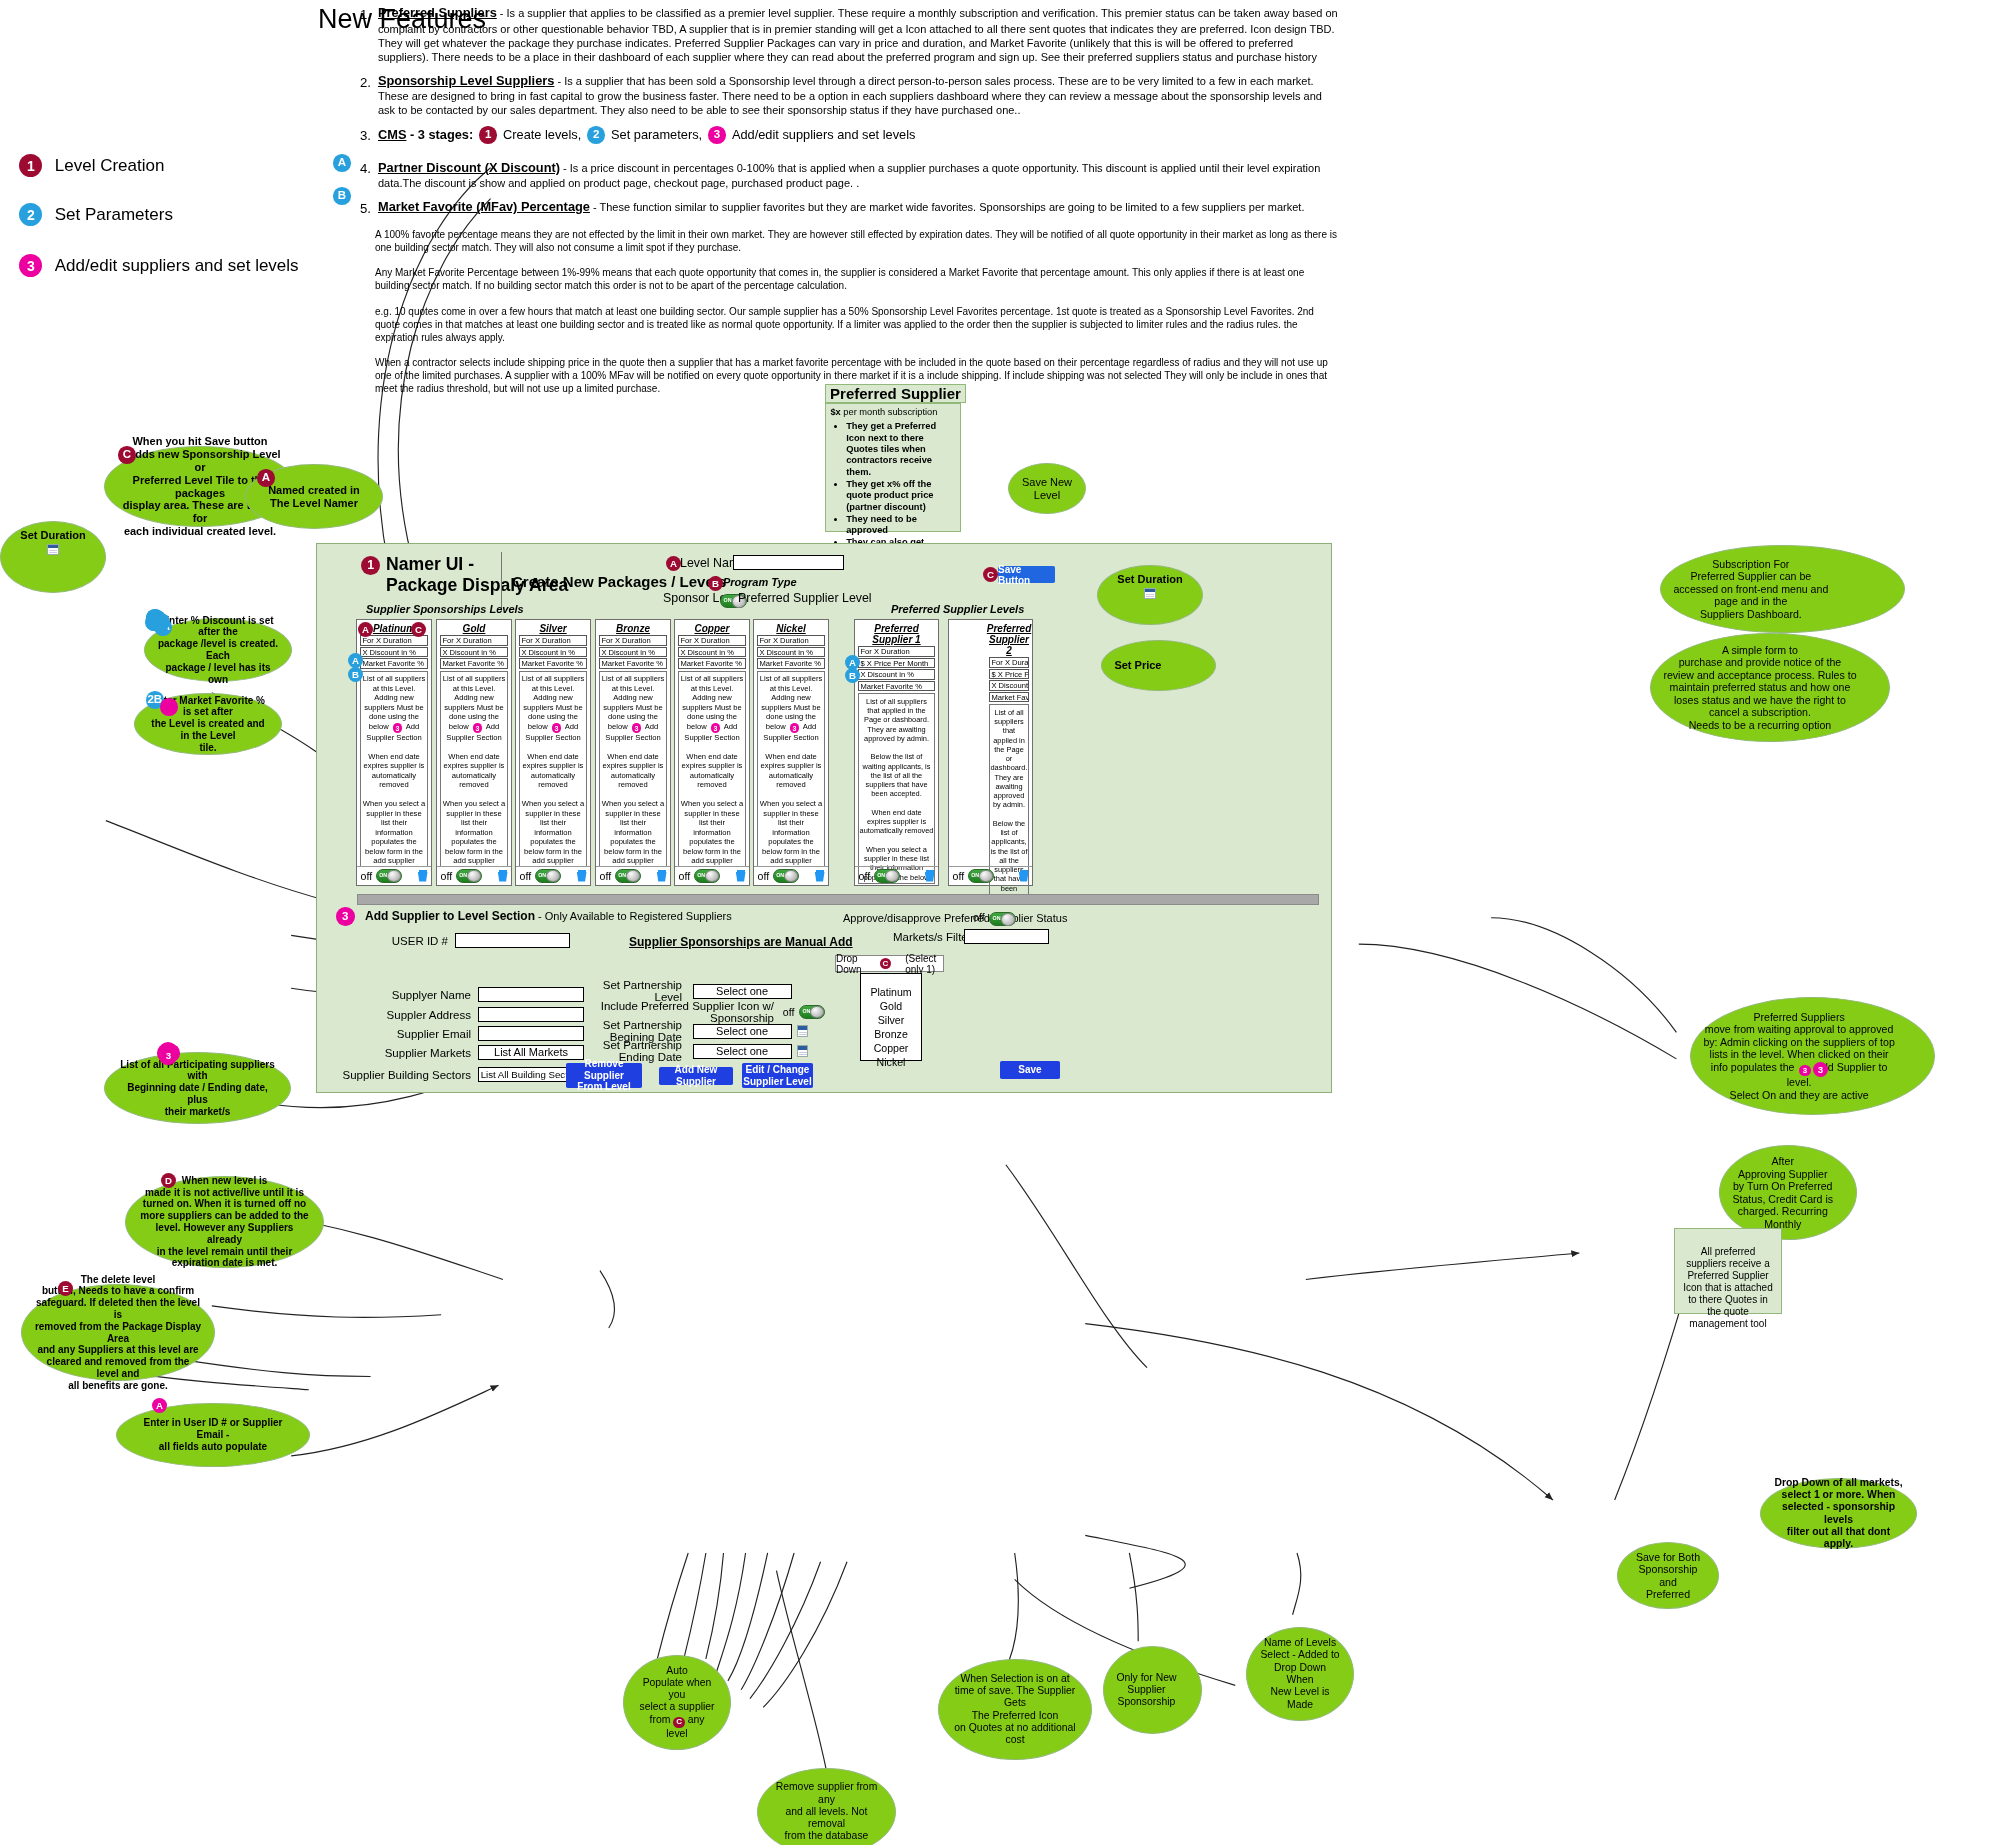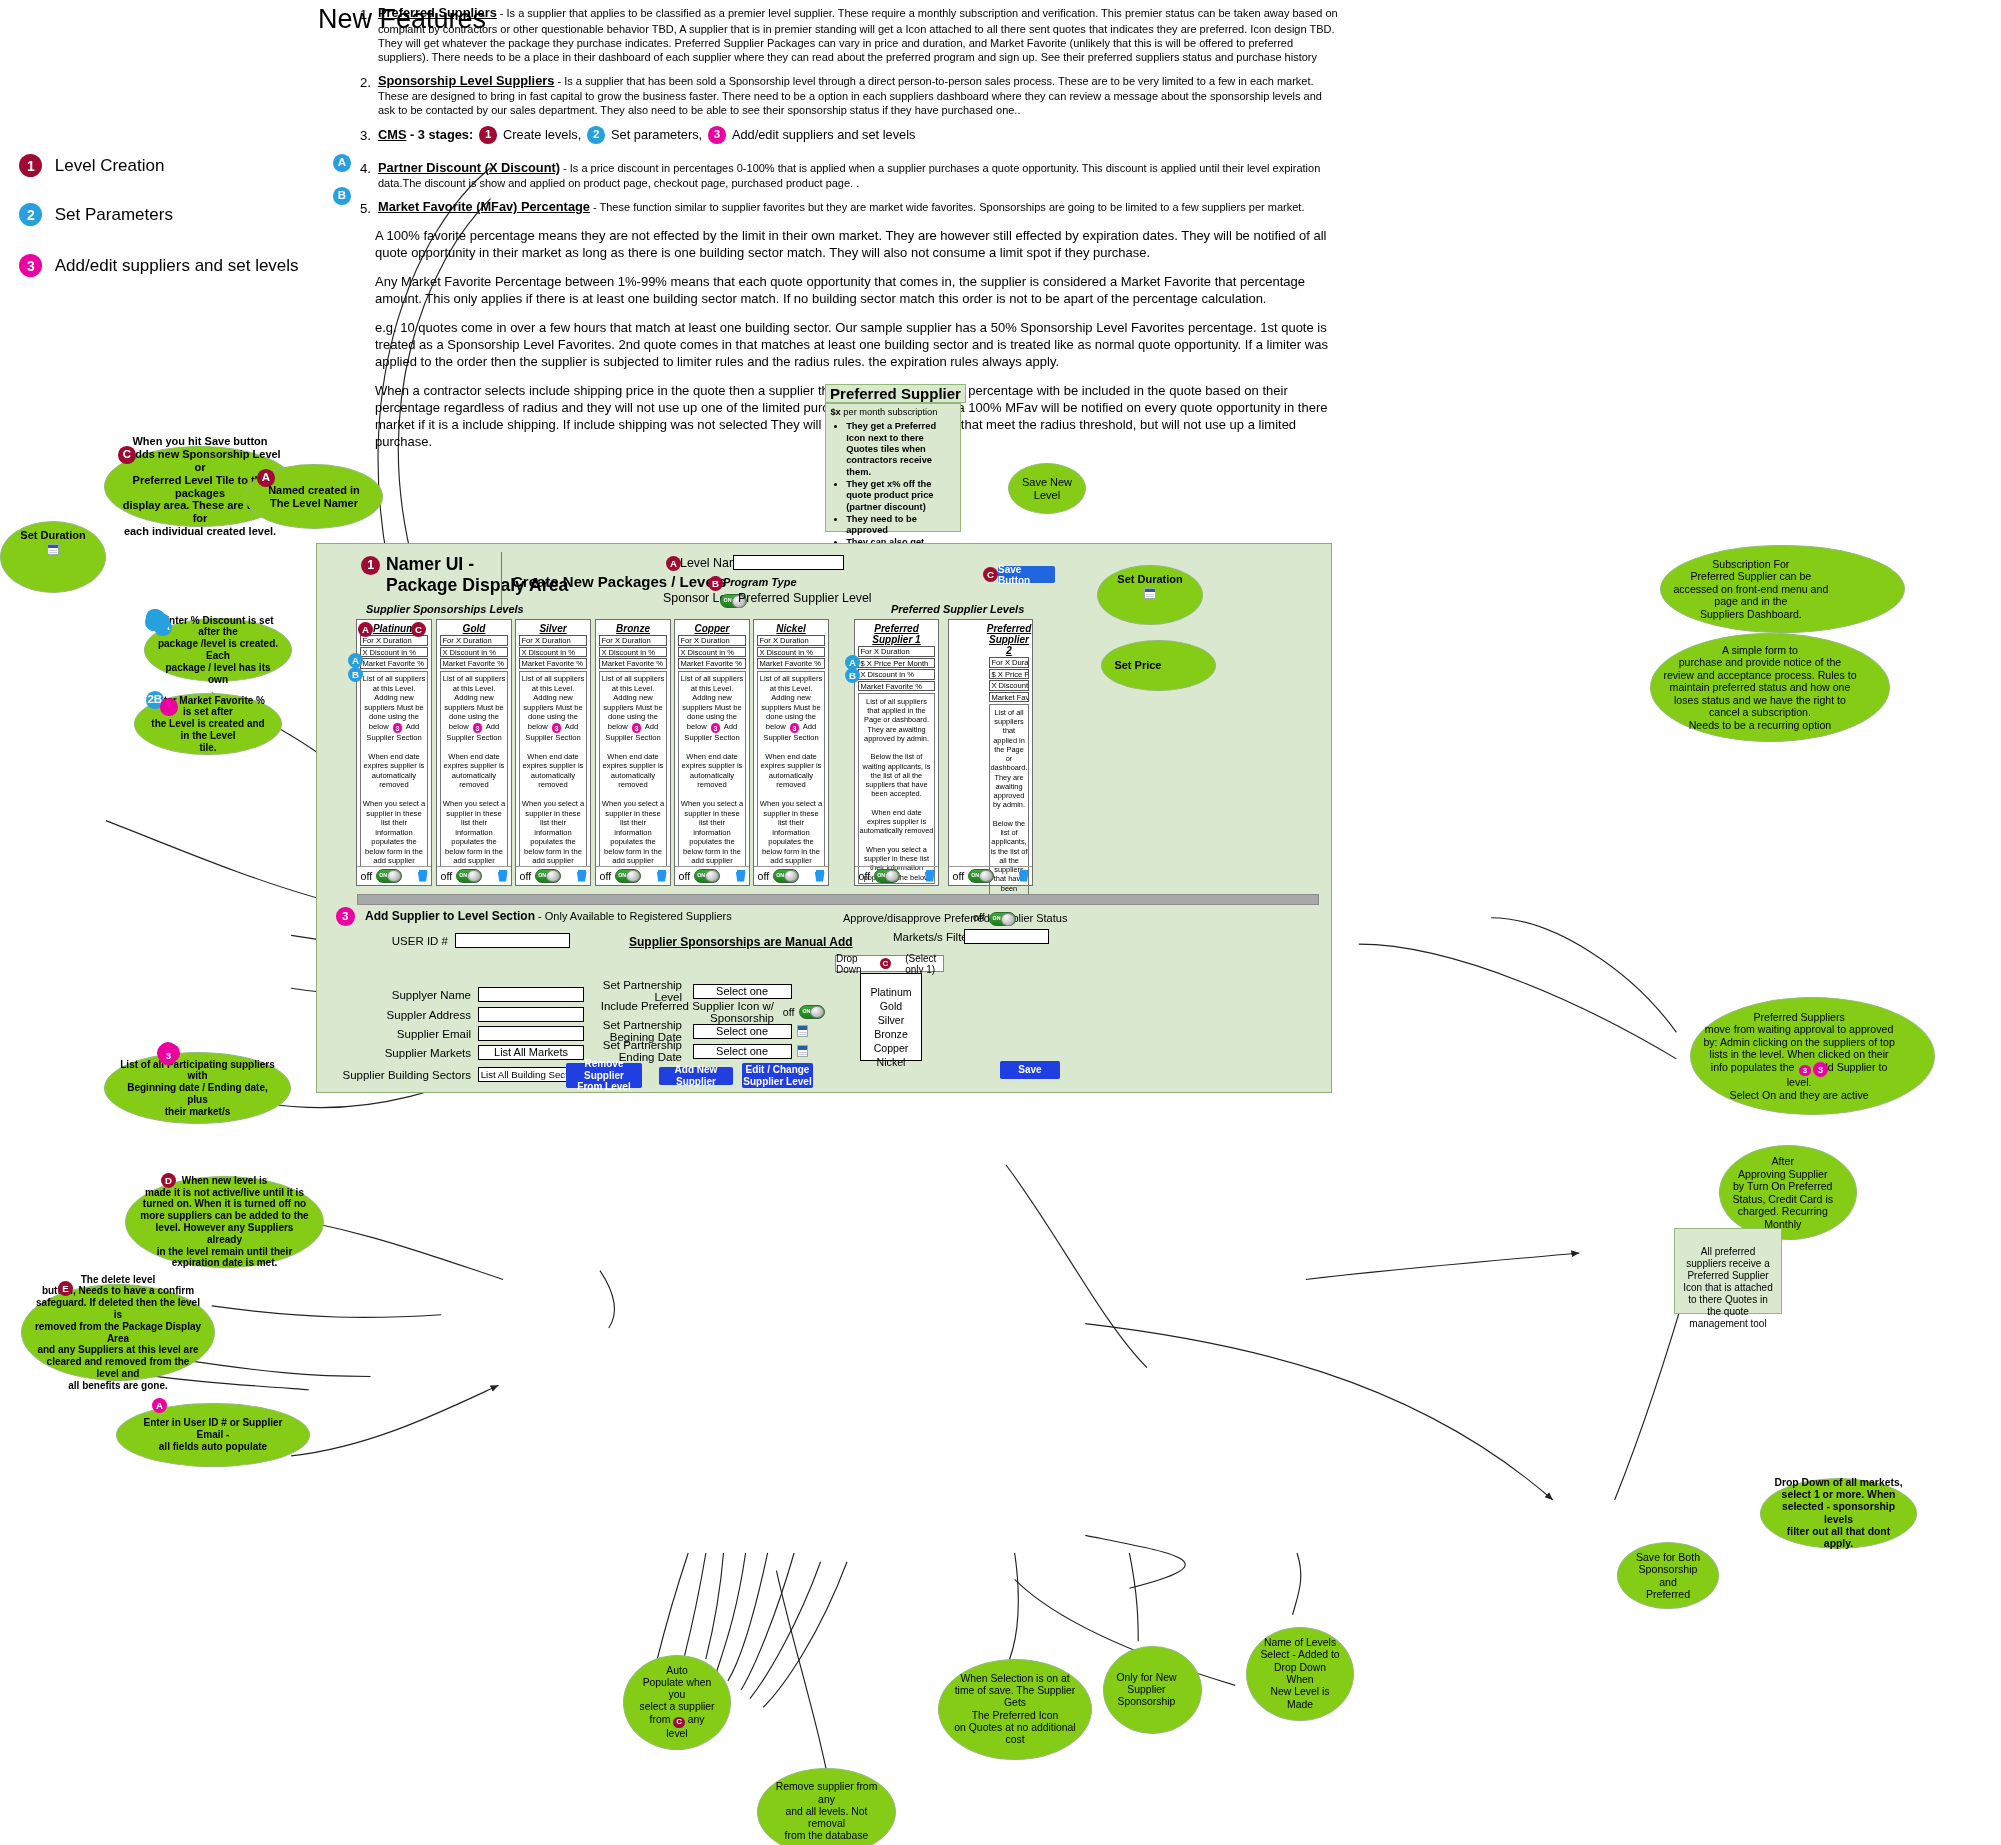--- a/index.html
+++ b/index.html
@@ -28,21 +28,21 @@
   .b-blue { background:#27a0dd; }
   .b-pink { background:#ed00a0; }
   .legend-label { font-size:17px; }
 
   
   #features { left:344px; top:5.3px; width:997px; }
   .feat-item { display:flex; margin-bottom:8.8px; }
   .feat-num { width:34px; flex:0 0 34px; font-size:13.2px; text-align:right; padding-right:7px; padding-top:1.8px;}
   .feat-body { font-size:11px; line-height:1.28; }
   .feat-body b { font-size:12.8px; text-decoration:underline; }
-  .para { font-size:13px; line-height:1.3; margin:0 0 12.4px 0; }
+  .para { font-size:10px; line-height:1.3; margin:0 0 12.4px 0; }
   #paras { left:375px; top:216px; width:966px; }
   .inline-badge { display:inline-flex; vertical-align:-2.6px; margin:0 2.6px; }
 
   
   .bubble {
     position:absolute;
     background:#84cc16; border:0.9px solid #93b97a;
     border-radius:50%;
     display:flex; align-items:center; justify-content:flex-start;
     text-align:center;

